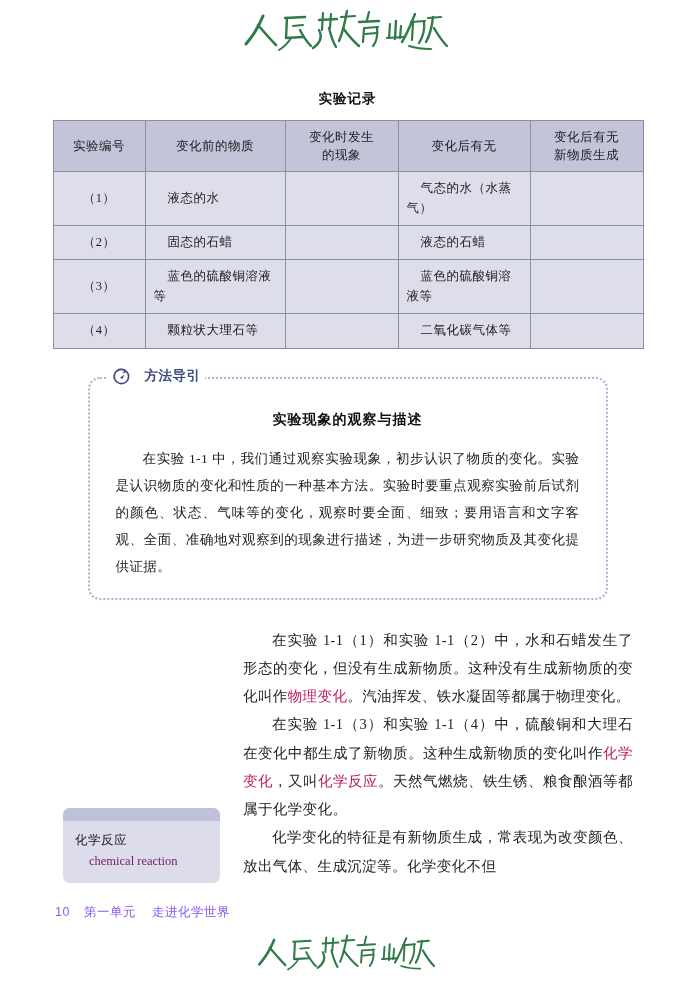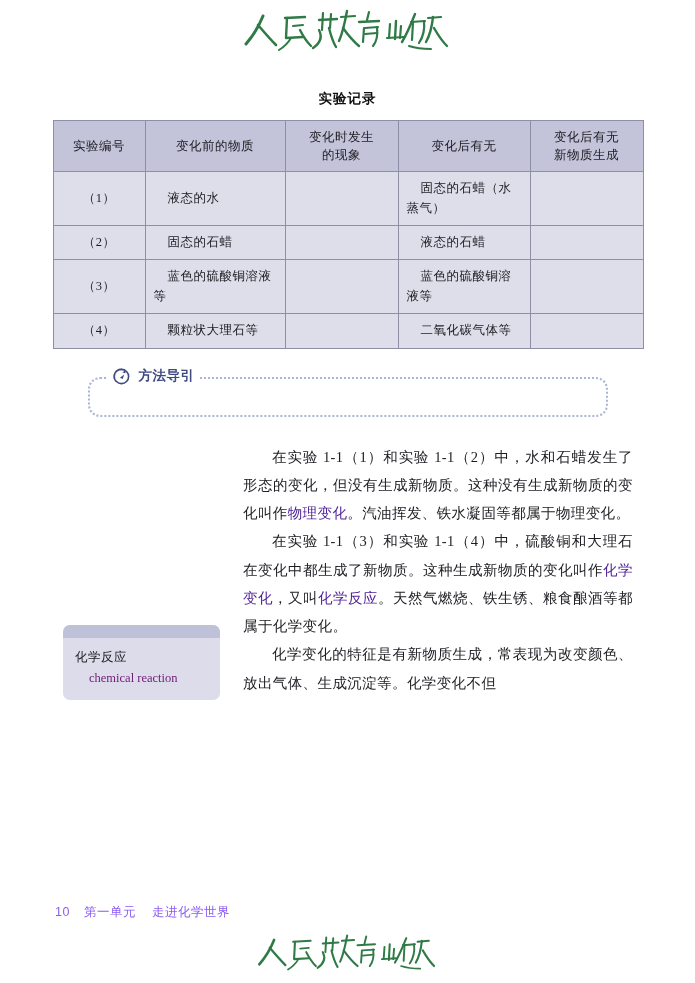--- a/index.html
+++ b/index.html
@@ -95,21 +95,21 @@
     padding: 18px 26px 18px 26px;
     box-sizing: border-box;
     background: #ffffff;
   }
   .guide-badge {
     position: absolute;
     top: -12px;
     left: 18px;
     display: flex;
     align-items: center;
-    gap: 8px;
+    gap: 14px;
     background: #ffffff;
     padding: 0 4px;
   }
   .guide-badge-label {
     font-family: "Liberation Sans", "DejaVu Sans", sans-serif;
     font-weight: bold;
     font-size: 13.5px;
     color: #3e4a82;
     letter-spacing: 0.5px;
   }
@@ -148,21 +148,21 @@
   .body-para {
     font-size: 14.5px;
     line-height: 1.95;
     text-align: justify;
     text-indent: 29px;
     color: #1c1c22;
     letter-spacing: 0.4px;
     margin: 0;
   }
   .kw {
-    color: #4c1d95;
+    color: #be185d;
   }
 
   
   .glossary-box {
     position: absolute;
     left: 63px;
     top: 182px;
     width: 157px;
     border-radius: 7px;
     overflow: hidden;
@@ -284,21 +284,21 @@
           <span>变化后有无</span><br>
           <span>新物质生成</span>
         </th>
       </tr>
     </thead>
     <tbody>
       <tr>
         <td class="col-no">（1）</td>
         <td class="cell-text">液态的水</td>
         <td class="cell-text">&nbsp;</td>
-        <td class="cell-text">固态的石蜡（水蒸气）</td>
+        <td class="cell-text">气态的水（水蒸气）</td>
         <td class="cell-text">&nbsp;</td>
       </tr>
       <tr>
         <td class="col-no">（2）</td>
         <td class="cell-text">固态的石蜡</td>
         <td class="cell-text">&nbsp;</td>
         <td class="cell-text">液态的石蜡</td>
         <td class="cell-text">&nbsp;</td>
       </tr>
       <tr>
@@ -323,20 +323,22 @@
   <div class="guide-badge">
     <svg width="19" height="19" viewBox="0 0 24 24">
       <circle cx="12" cy="12" r="9" fill="none" stroke="#3e4a82" stroke-width="2"></circle>
       <path d="M12 3 A9 9 0 0 0 5 18" fill="none" stroke="#ffffff" stroke-width="3"></path>
       <path d="M12 3 A9 9 0 0 0 5 18" fill="none" stroke="#3e4a82" stroke-width="2" stroke-linecap="round"></path>
       <path d="M15.5 9.5 L10 13.5 L13.5 15 Z" fill="#3e4a82"></path>
       <path d="M17 4 L13 7 L17 8 Z" fill="#3e4a82"></path>
     </svg>
     <span class="guide-badge-label">方法导引</span>
   </div>
+  <div class="guide-title">实验现象的观察与描述</div>
+  <p class="guide-para">在实验 1-1 中，我们通过观察实验现象，初步认识了物质的变化。实验是认识物质的变化和性质的一种基本方法。实验时要重点观察实验前后试剂的颜色、状态、气味等的变化，观察时要全面、细致；要用语言和文字客观、全面、准确地对观察到的现象进行描述，为进一步研究物质及其变化提供证据。</p>
 </div>
 
 <div class="lower-zone">
 
   <div class="body-col">
     <p class="body-para"><span>在实验 1-1（1）和实验 1-1（2）中，水和石蜡发生了形态的变化，但没有生成新物质。这种没有生成新物质的变化叫作</span><span class="kw">物理变化</span><span>。汽油挥发、铁水凝固等都属于物理变化。</span></p>
 
     <p class="body-para"><span>在实验 1-1（3）和实验 1-1（4）中，硫酸铜和大理石在变化中都生成了新物质。这种生成新物质的变化叫作</span><span class="kw">化学变化</span><span>，又叫</span><span class="kw">化学反应</span><span>。天然气燃烧、铁生锈、粮食酿酒等都属于化学变化。</span></p>
 
     <p class="body-para">化学变化的特征是有新物质生成，常表现为改变颜色、放出气体、生成沉淀等。化学变化不但</p>

